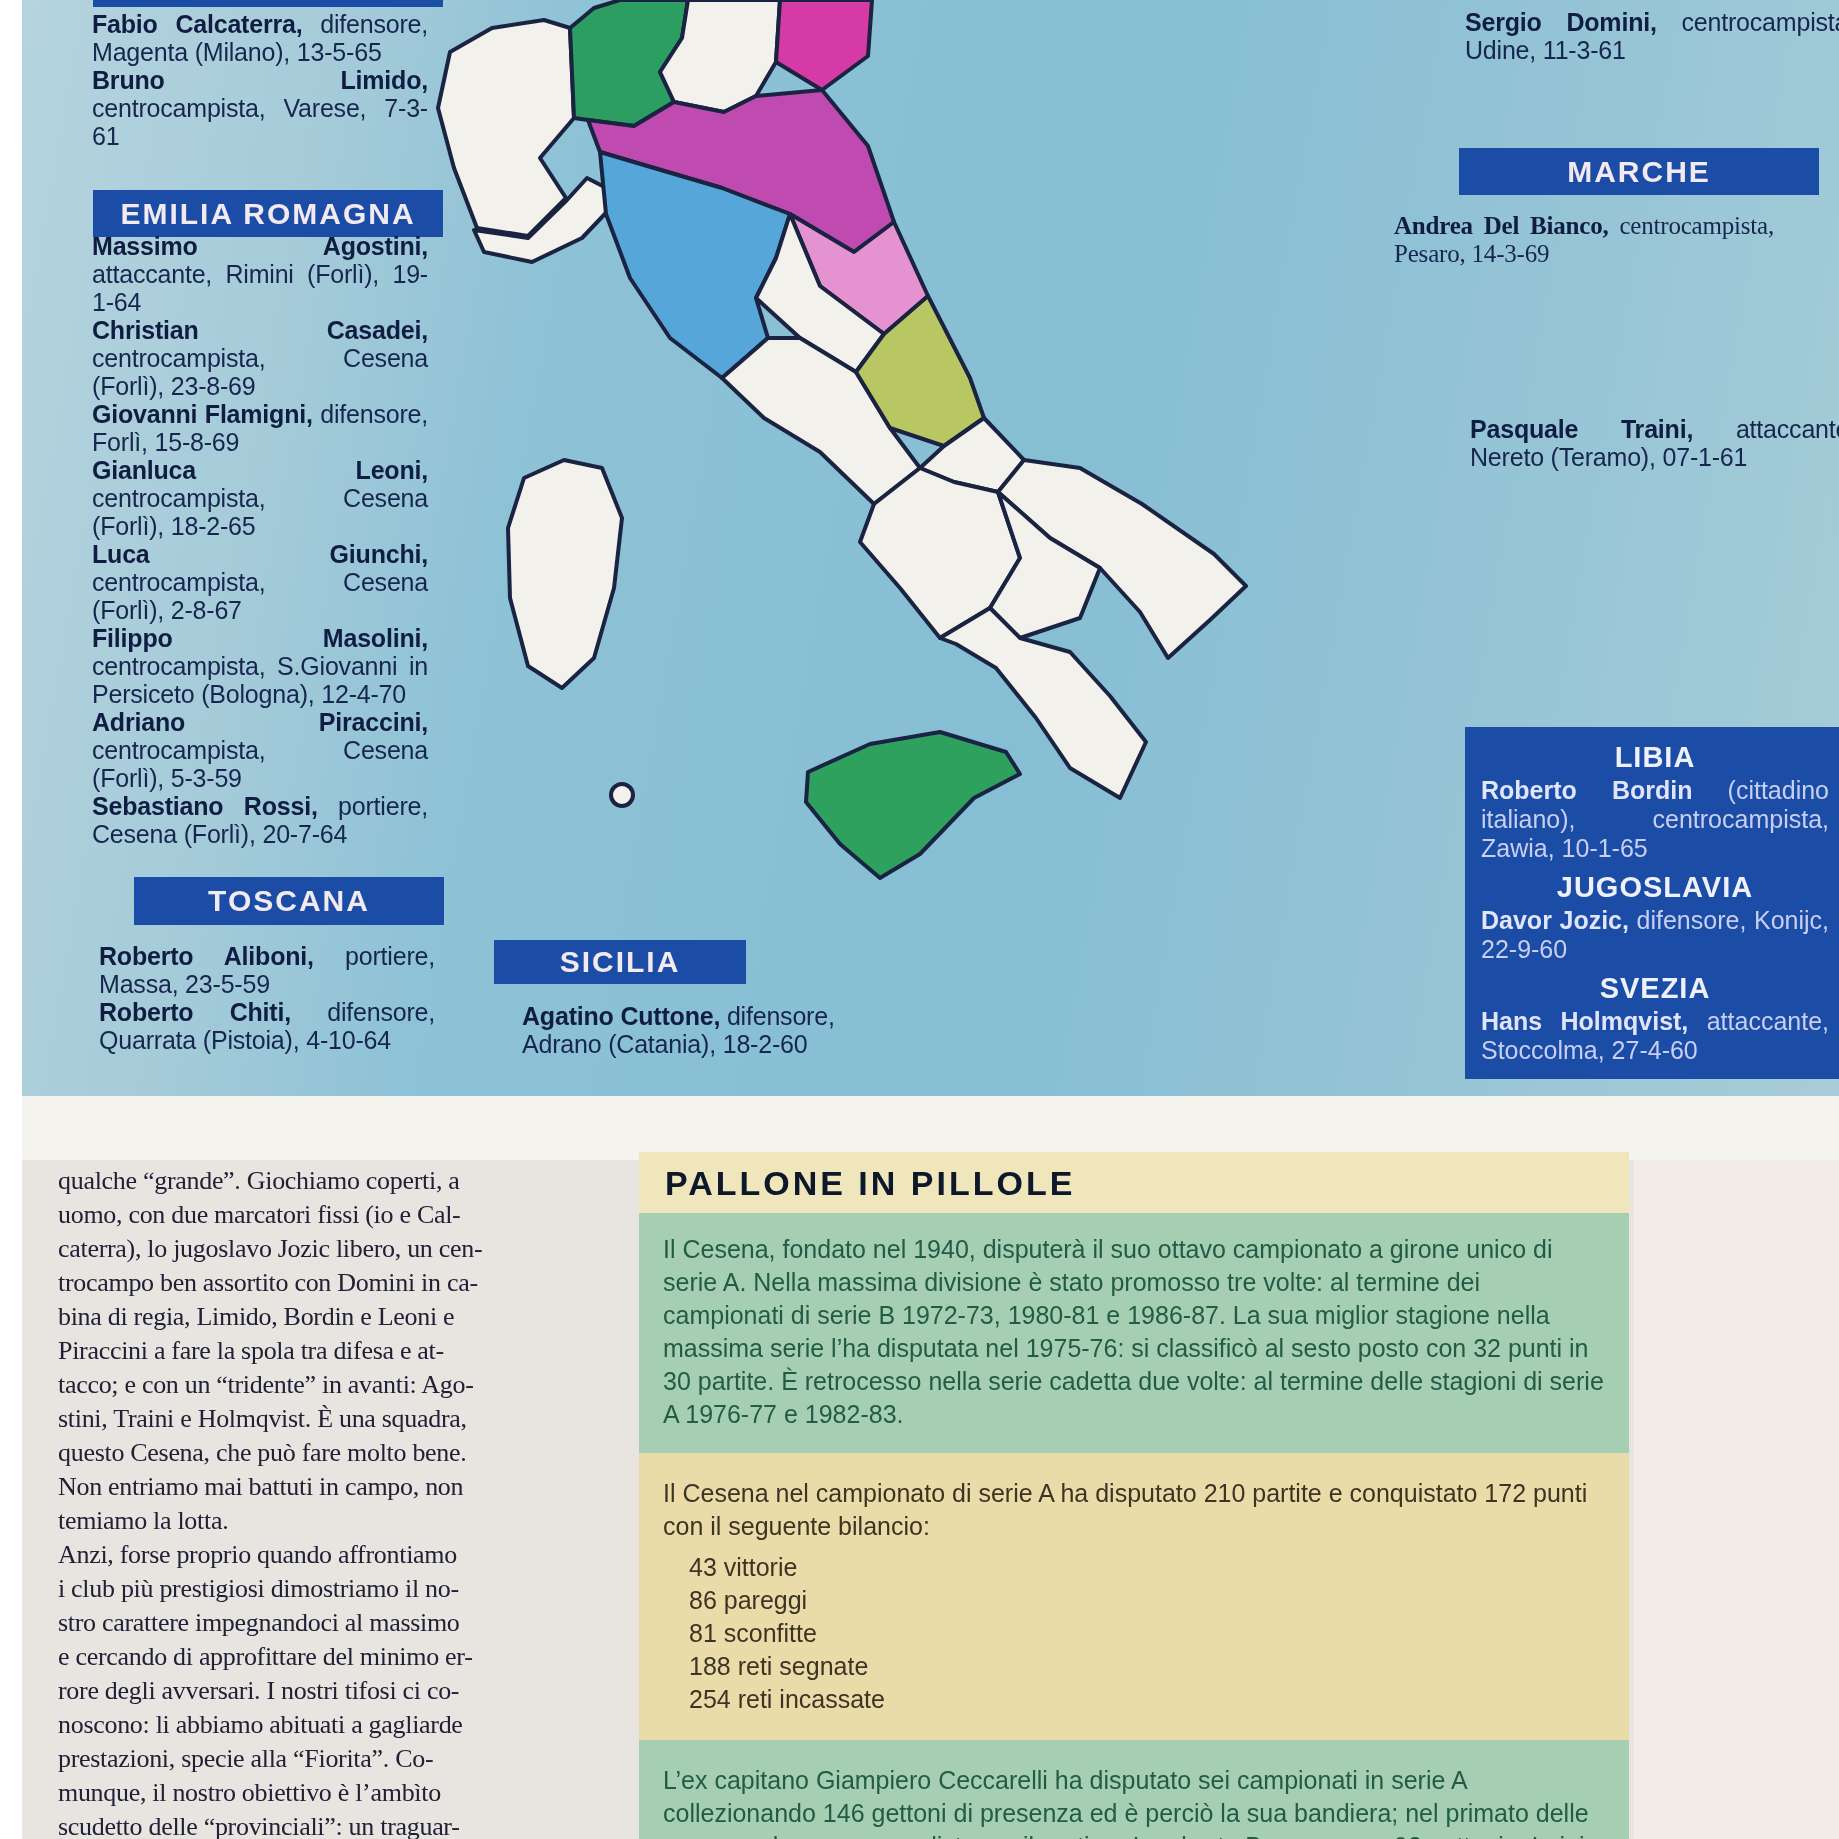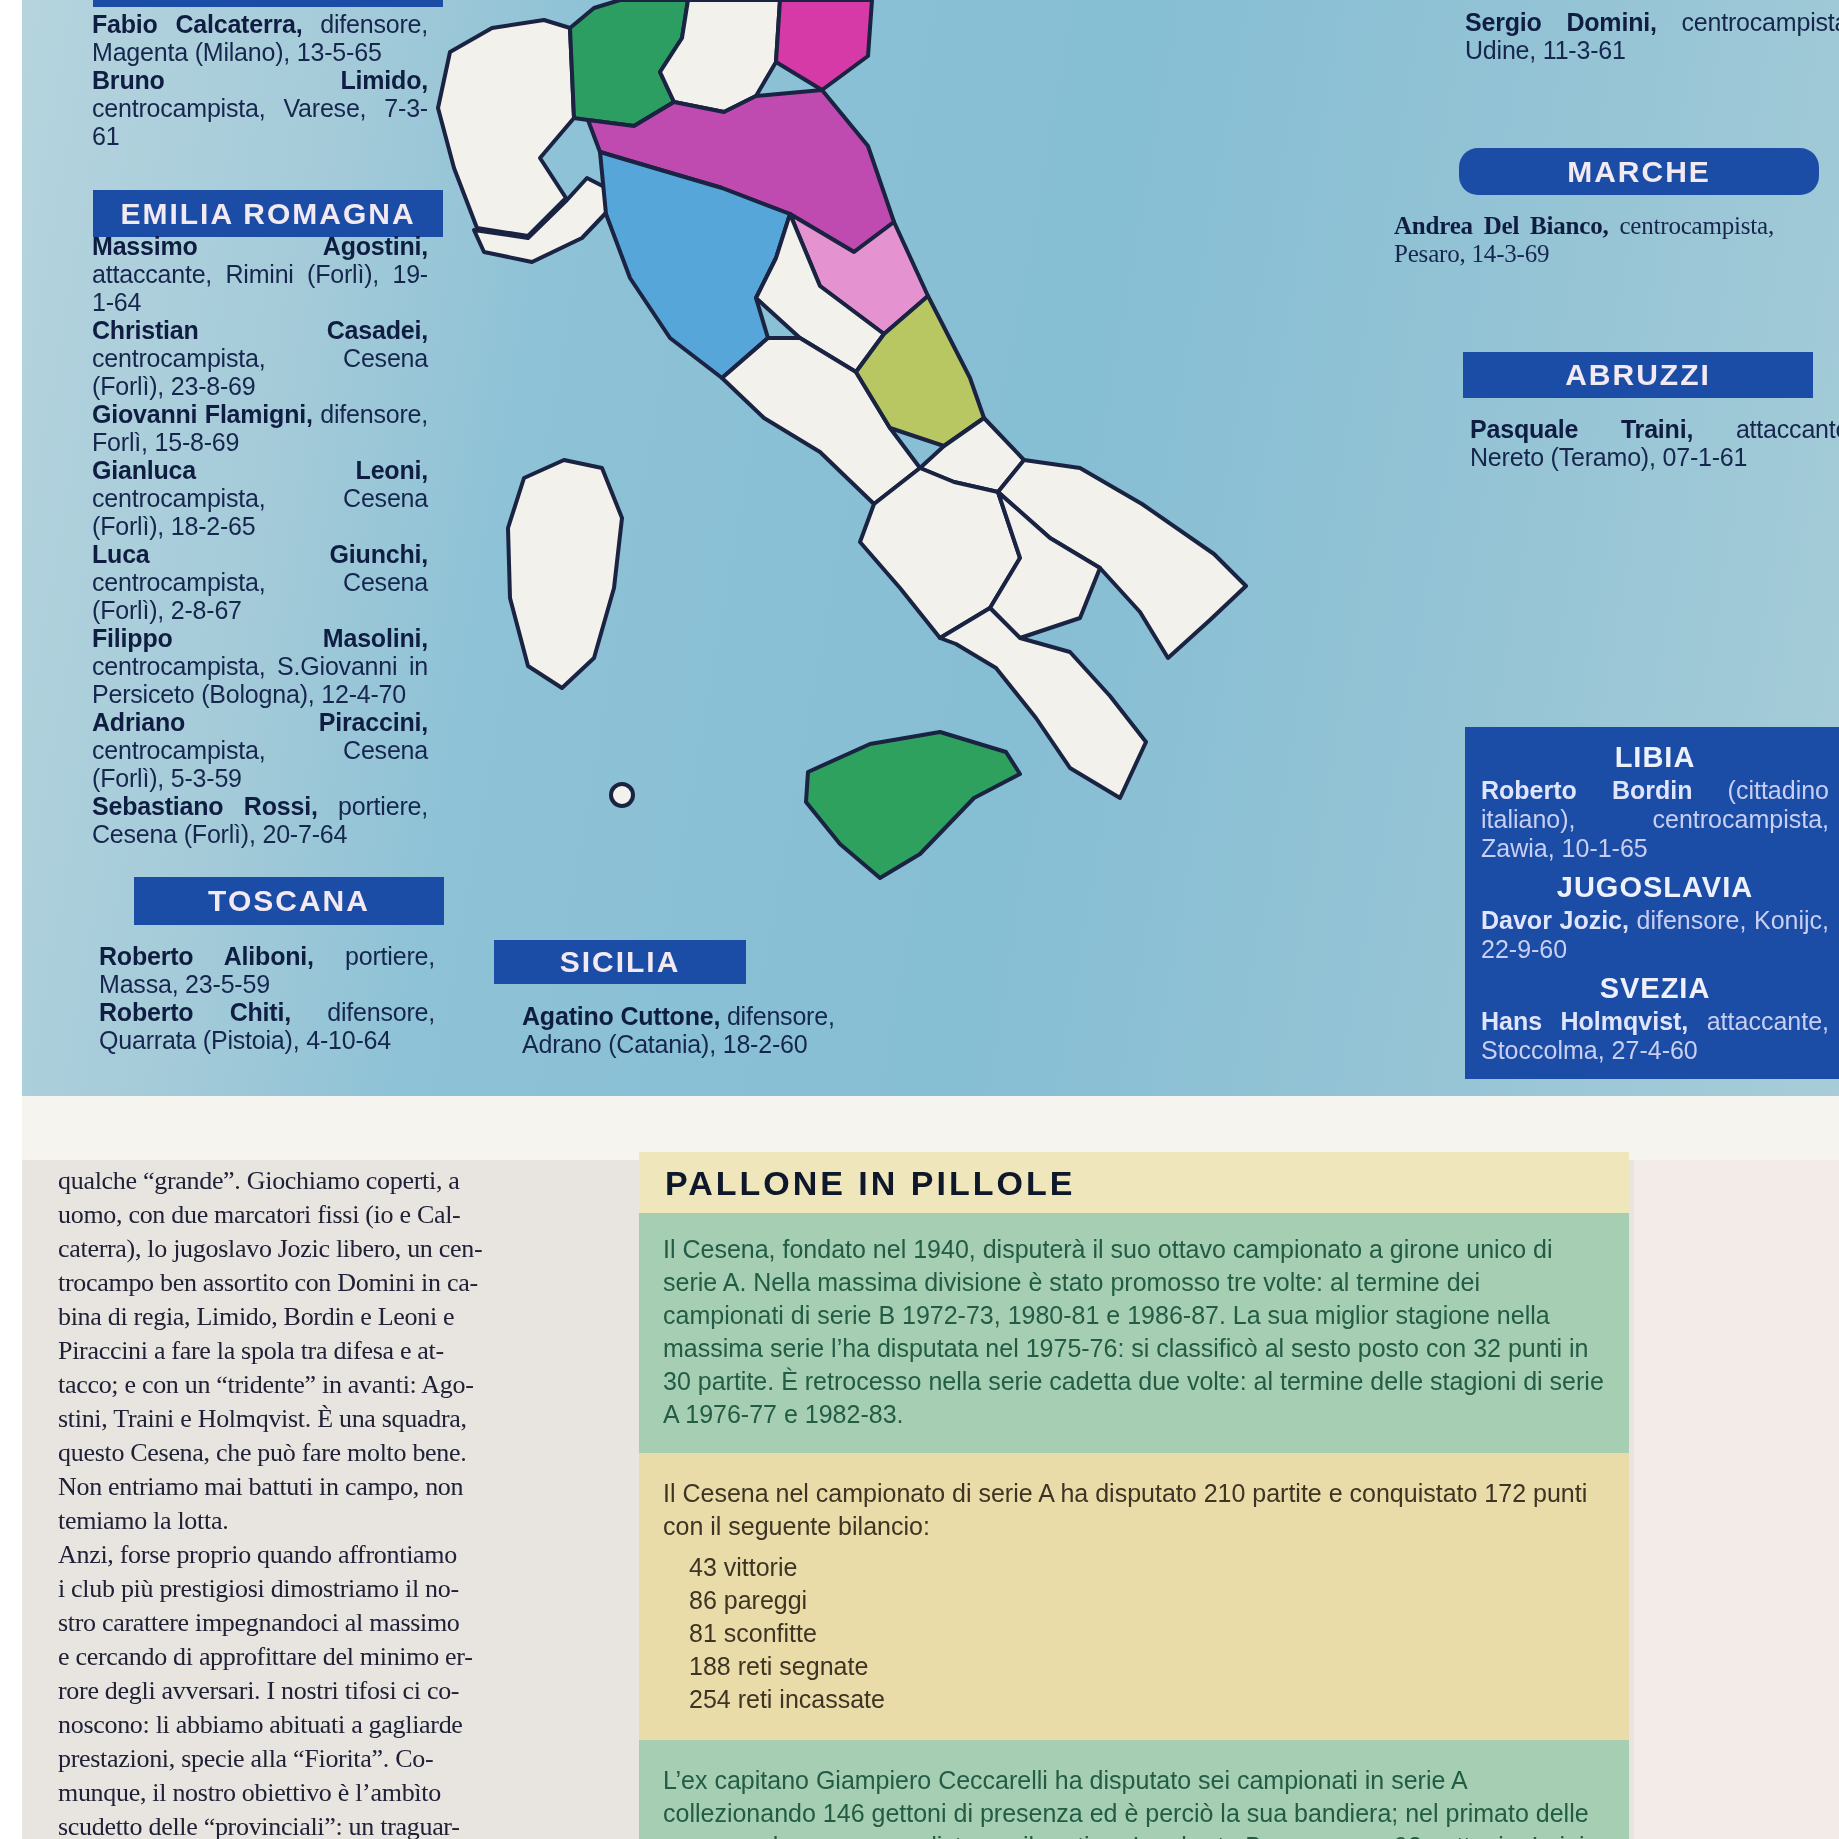--- a/index.html
+++ b/index.html
@@ -109,26 +109,25 @@
 
     <div class="bar" style="left:472px;top:940px;width:252px;height:44px;">SICILIA</div>
     <div class="players" style="left:500px;top:1002px;width:390px;text-align:left;">
       <p><b>Agatino Cuttone,</b><span> difensore, Adrano (Catania), 18-2-60</span></p>
     </div>
 
     <div class="players" style="left:1443px;top:8px;width:390px;">
       <p><b>Sergio Domini,</b><span> centrocampista, Udine, 11-3-61</span></p>
     </div>
 
-    <div class="bar" style="left:1437px;top:148px;width:360px;height:47px;border-radius:19px;">MARCHE</div>
+    <div class="bar" style="left:1437px;top:148px;width:360px;height:47px;">MARCHE</div>
     <div class="players" style="left:1372px;top:212px;width:380px;font-family:Liberation Serif, serif;">
       <p><b>Andrea Del Bianco,</b><span> centrocampista, Pesaro, 14-3-69</span></p>
     </div>
 
-    <div class="bar" style="left:1441px;top:352px;width:350px;height:46px;">ABRUZZI</div>
     <div class="players" style="left:1448px;top:415px;width:386px;">
       <p><b>Pasquale Traini,</b><span> attaccante, Nereto (Teramo), 07-1-61</span></p>
     </div>
 
     <div class="foreign">
       <div class="f-country">LIBIA</div>
       <p class="f-player"><b>Roberto Bordin</b><span> (cittadino italiano), centrocampista, Zawia, 10-1-65</span></p>
       <div class="f-country">JUGOSLAVIA</div>
       <p class="f-player"><b>Davor Jozic,</b><span> difensore, Konijc, 22-9-60</span></p>
       <div class="f-country">SVEZIA</div>

